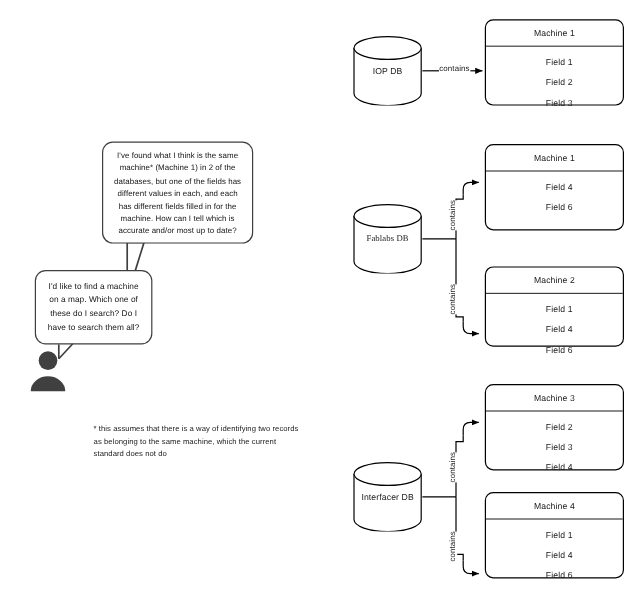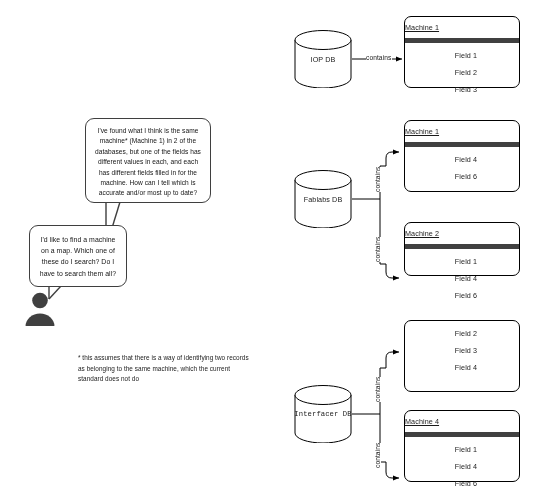--- a/index.html
+++ b/index.html
@@ -27,25 +27,25 @@
   .machine-box {
     position: absolute;
     box-sizing: border-box;
     border: 1px solid #000000;
     border-radius: 7px;
     background: #ffffff;
   }
   .machine-title {
     height: 21px;
     line-height: 21px;
+    text-align: center;
     font-size: 7.2px;
     color: #1a1a1a;
-    border-bottom: 5px solid #404040;
-    letter-spacing: 0.1px;
-    text-decoration: underline;
+    border-bottom: 1px solid #404040;
+    letter-spacing: 0.1px;
   }
   .machine-fields {
     padding-top: 4px;
   }
   .machine-field {
     height: 17px;
     line-height: 17px;
     padding-left: 8px;
     font-size: 7.2px;
     color: #1a1a1a;
@@ -170,29 +170,29 @@
   </svg>
 
   <div class="db-cyl" style="left:294px; top:30px; width:58px; height:58px;">
     <svg width="58" height="58" viewBox="0 0 58 58" xmlns="http://www.w3.org/2000/svg">
       <path d="M1,10 L1,48 A28,10 0 0 0 57,48 L57,10" fill="#ffffff" stroke="#000000" stroke-width="1"></path>
       <ellipse cx="29" cy="10" rx="28" ry="9.5" fill="#ffffff" stroke="#000000" stroke-width="1"></ellipse>
     </svg>
     <div class="db-label" style="top:25px;">IOP DB</div>
   </div>
 
-  <div class="db-cyl" style="left:294px; top:170px; width:58px; height:58px;">
+  <div class="db-cyl" style="left:294px; top:170px; width:58px; height:58px;font-family:Liberation Serif, serif;">
     <svg width="58" height="58" viewBox="0 0 58 58" xmlns="http://www.w3.org/2000/svg">
       <path d="M1,10 L1,48 A28,10 0 0 0 57,48 L57,10" fill="#ffffff" stroke="#000000" stroke-width="1"></path>
       <ellipse cx="29" cy="10" rx="28" ry="9.5" fill="#ffffff" stroke="#000000" stroke-width="1"></ellipse>
     </svg>
     <div class="db-label" style="top:25px;">Fablabs DB</div>
   </div>
 
-  <div class="db-cyl" style="left:294px; top:385px; width:58px; height:58px;font-family:Liberation Mono, monospace;">
+  <div class="db-cyl" style="left:294px; top:385px; width:58px; height:58px;">
     <svg width="58" height="58" viewBox="0 0 58 58" xmlns="http://www.w3.org/2000/svg">
       <path d="M1,10 L1,48 A28,10 0 0 0 57,48 L57,10" fill="#ffffff" stroke="#000000" stroke-width="1"></path>
       <ellipse cx="29" cy="10" rx="28" ry="9.5" fill="#ffffff" stroke="#000000" stroke-width="1"></ellipse>
     </svg>
     <div class="db-label" style="top:25px;">Interfacer DB</div>
   </div>
 
   <div class="edge-label" style="left:366px; top:54px;">contains</div>
 
   <div class="edge-label vertical" style="left:374px; top:192px;">contains</div>
@@ -213,30 +213,31 @@
   </div>
 
   <div class="machine-box" style="left:404px; top:120px; width:116px; height:72px;">
     <div class="machine-title">Machine 1</div>
     <div class="machine-fields">
       <div class="machine-field">Field 4</div>
       <div class="machine-field">Field 6</div>
     </div>
   </div>
 
-  <div class="machine-box" style="left:404px; top:222px; width:116px; height:54px;">
+  <div class="machine-box" style="left:404px; top:222px; width:116px; height:67px;">
     <div class="machine-title">Machine 2</div>
     <div class="machine-fields">
       <div class="machine-field">Field 1</div>
       <div class="machine-field">Field 4</div>
       <div class="machine-field">Field 6</div>
     </div>
   </div>
 
   <div class="machine-box" style="left:404px; top:320px; width:116px; height:72px;">
+    <div class="machine-title">Machine 3</div>
     <div class="machine-fields">
       <div class="machine-field">Field 2</div>
       <div class="machine-field">Field 3</div>
       <div class="machine-field">Field 4</div>
     </div>
   </div>
 
   <div class="machine-box" style="left:404px; top:410px; width:116px; height:72px;">
     <div class="machine-title">Machine 4</div>
     <div class="machine-fields">

